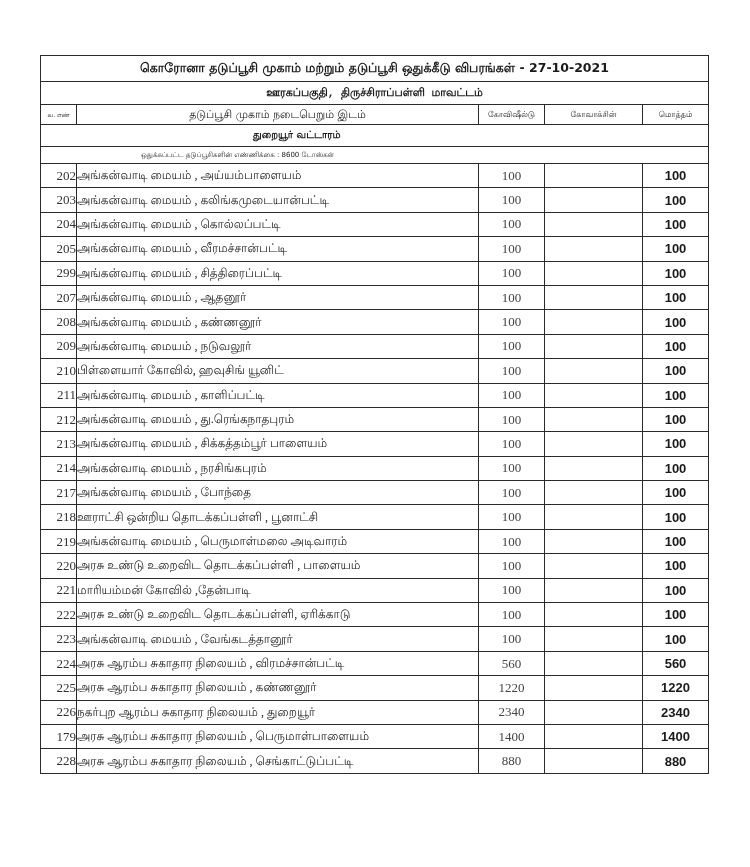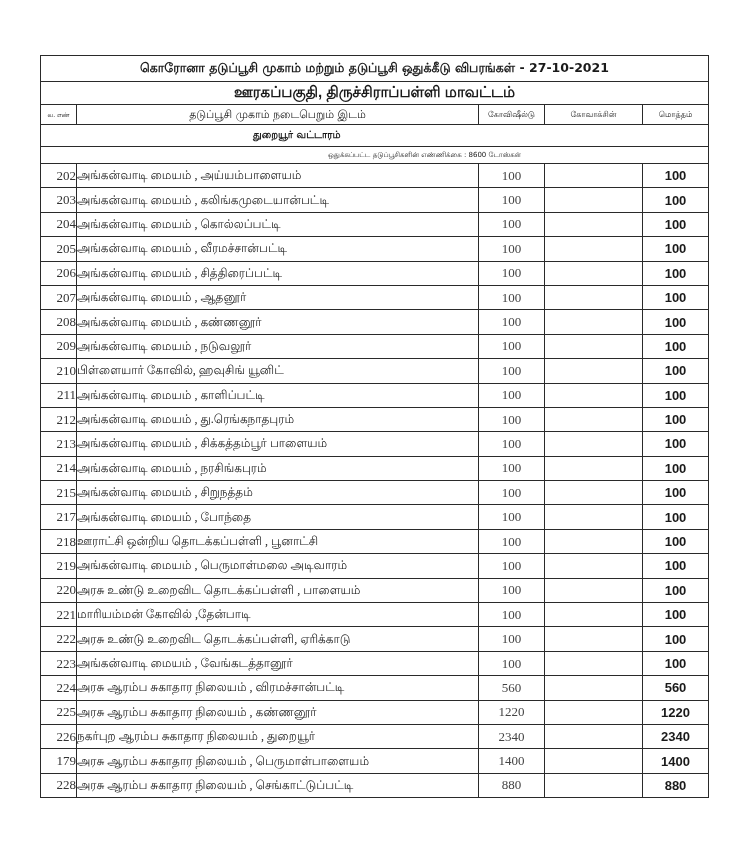--- a/index.html
+++ b/index.html
@@ -3,30 +3,30 @@
 <meta charset="utf-8">
 <style>
   html, body { margin: 0; padding: 0; background: #ffffff; }
   body { width: 750px; height: 867px; position: relative; overflow: hidden;
          font-family: "Liberation Serif", "DejaVu Serif", serif; color: #1a1a1a; }
   #sheet { position: absolute; left: 40px; top: 55px; width: 668px; border-collapse: collapse;
            table-layout: fixed; }
   #sheet td { border: 1.5px solid #2a2a2a; padding: 0; overflow: hidden; white-space: nowrap; }
   .title td { height: 25px; text-align: center; font-family: "DejaVu Sans", sans-serif;
               font-weight: bold; font-size: 12.5px; margin-top: 28px; }
-  .sub td { height: 22px; text-align: center; font-family: Liberation Sans, sans-serif;
-            font-weight: bold; font-size: 15px; }
+  .sub td { height: 22px; text-align: center; font-family: Liberation Mono, monospace;
+            font-weight: bold; font-size: 11px; }
   .hdr td { height: 19px; font-family: "DejaVu Sans", sans-serif; font-size: 10px; text-align: center; }
   .hdr td.sn { font-size: 6px; }
   .hdr td.place { font-size: 11px; }
   .hdr td.c3, .hdr td.c4, .hdr td.c5 { font-size: 8px; font-family: Liberation Mono, monospace; }
   .region td { height: 21px; font-family: "DejaVu Sans", sans-serif; font-weight: bold;
                font-size: 10px; padding-left: 212px !important; text-align: left; }
   .doses td { height: 16px; font-family: "DejaVu Sans", sans-serif; font-size: 7px;
-              padding-left: 100px !important; text-align: center; }
+              padding-left: 100px !important; text-align: left; }
   .row td { height: 23.4px; }
   .row td.sn { text-align: right; padding-right: 3px; font-size: 13px; color: #333; }
   .row td.place { font-family: Liberation Serif, serif; font-size: 12px; padding-left: 2px; }
   .row td.c3 { text-align: center; font-size: 13px; color: #444; }
   .row td.c5 { text-align: center; font-weight: bold; font-family: "Liberation Sans", sans-serif; font-size: 13px; }
 </style>
 </head>
 <body>
 
 <table id="sheet">
@@ -79,21 +79,21 @@
         <td class="c5">100</td>
       </tr>
       <tr class="row">
         <td class="sn">205</td>
         <td class="place">அங்கன்வாடி மையம் , வீரமச்சான்பட்டி</td>
         <td class="c3">100</td>
         <td class="c4"></td>
         <td class="c5">100</td>
       </tr>
       <tr class="row">
-        <td class="sn">206</td>
+        <td class="sn">299</td>
         <td class="place">அங்கன்வாடி மையம் , சித்திரைப்பட்டி</td>
         <td class="c3">100</td>
         <td class="c4"></td>
         <td class="c5">100</td>
       </tr>
       <tr class="row">
         <td class="sn">207</td>
         <td class="place">அங்கன்வாடி மையம் , ஆதனூர்</td>
         <td class="c3">100</td>
         <td class="c4"></td>
@@ -137,27 +137,20 @@
       <tr class="row">
         <td class="sn">213</td>
         <td class="place">அங்கன்வாடி மையம் , சிக்கத்தம்பூர் பாளையம்</td>
         <td class="c3">100</td>
         <td class="c4"></td>
         <td class="c5">100</td>
       </tr>
       <tr class="row">
         <td class="sn">214</td>
         <td class="place">அங்கன்வாடி மையம் , நரசிங்கபுரம்</td>
-        <td class="c3">100</td>
-        <td class="c4"></td>
-        <td class="c5">100</td>
-      </tr>
-      <tr class="row">
-        <td class="sn">215</td>
-        <td class="place">அங்கன்வாடி மையம் , சிறுநத்தம்</td>
         <td class="c3">100</td>
         <td class="c4"></td>
         <td class="c5">100</td>
       </tr>
       <tr class="row">
         <td class="sn">217</td>
         <td class="place">அங்கன்வாடி மையம் , போந்தை</td>
         <td class="c3">100</td>
         <td class="c4"></td>
         <td class="c5">100</td>

